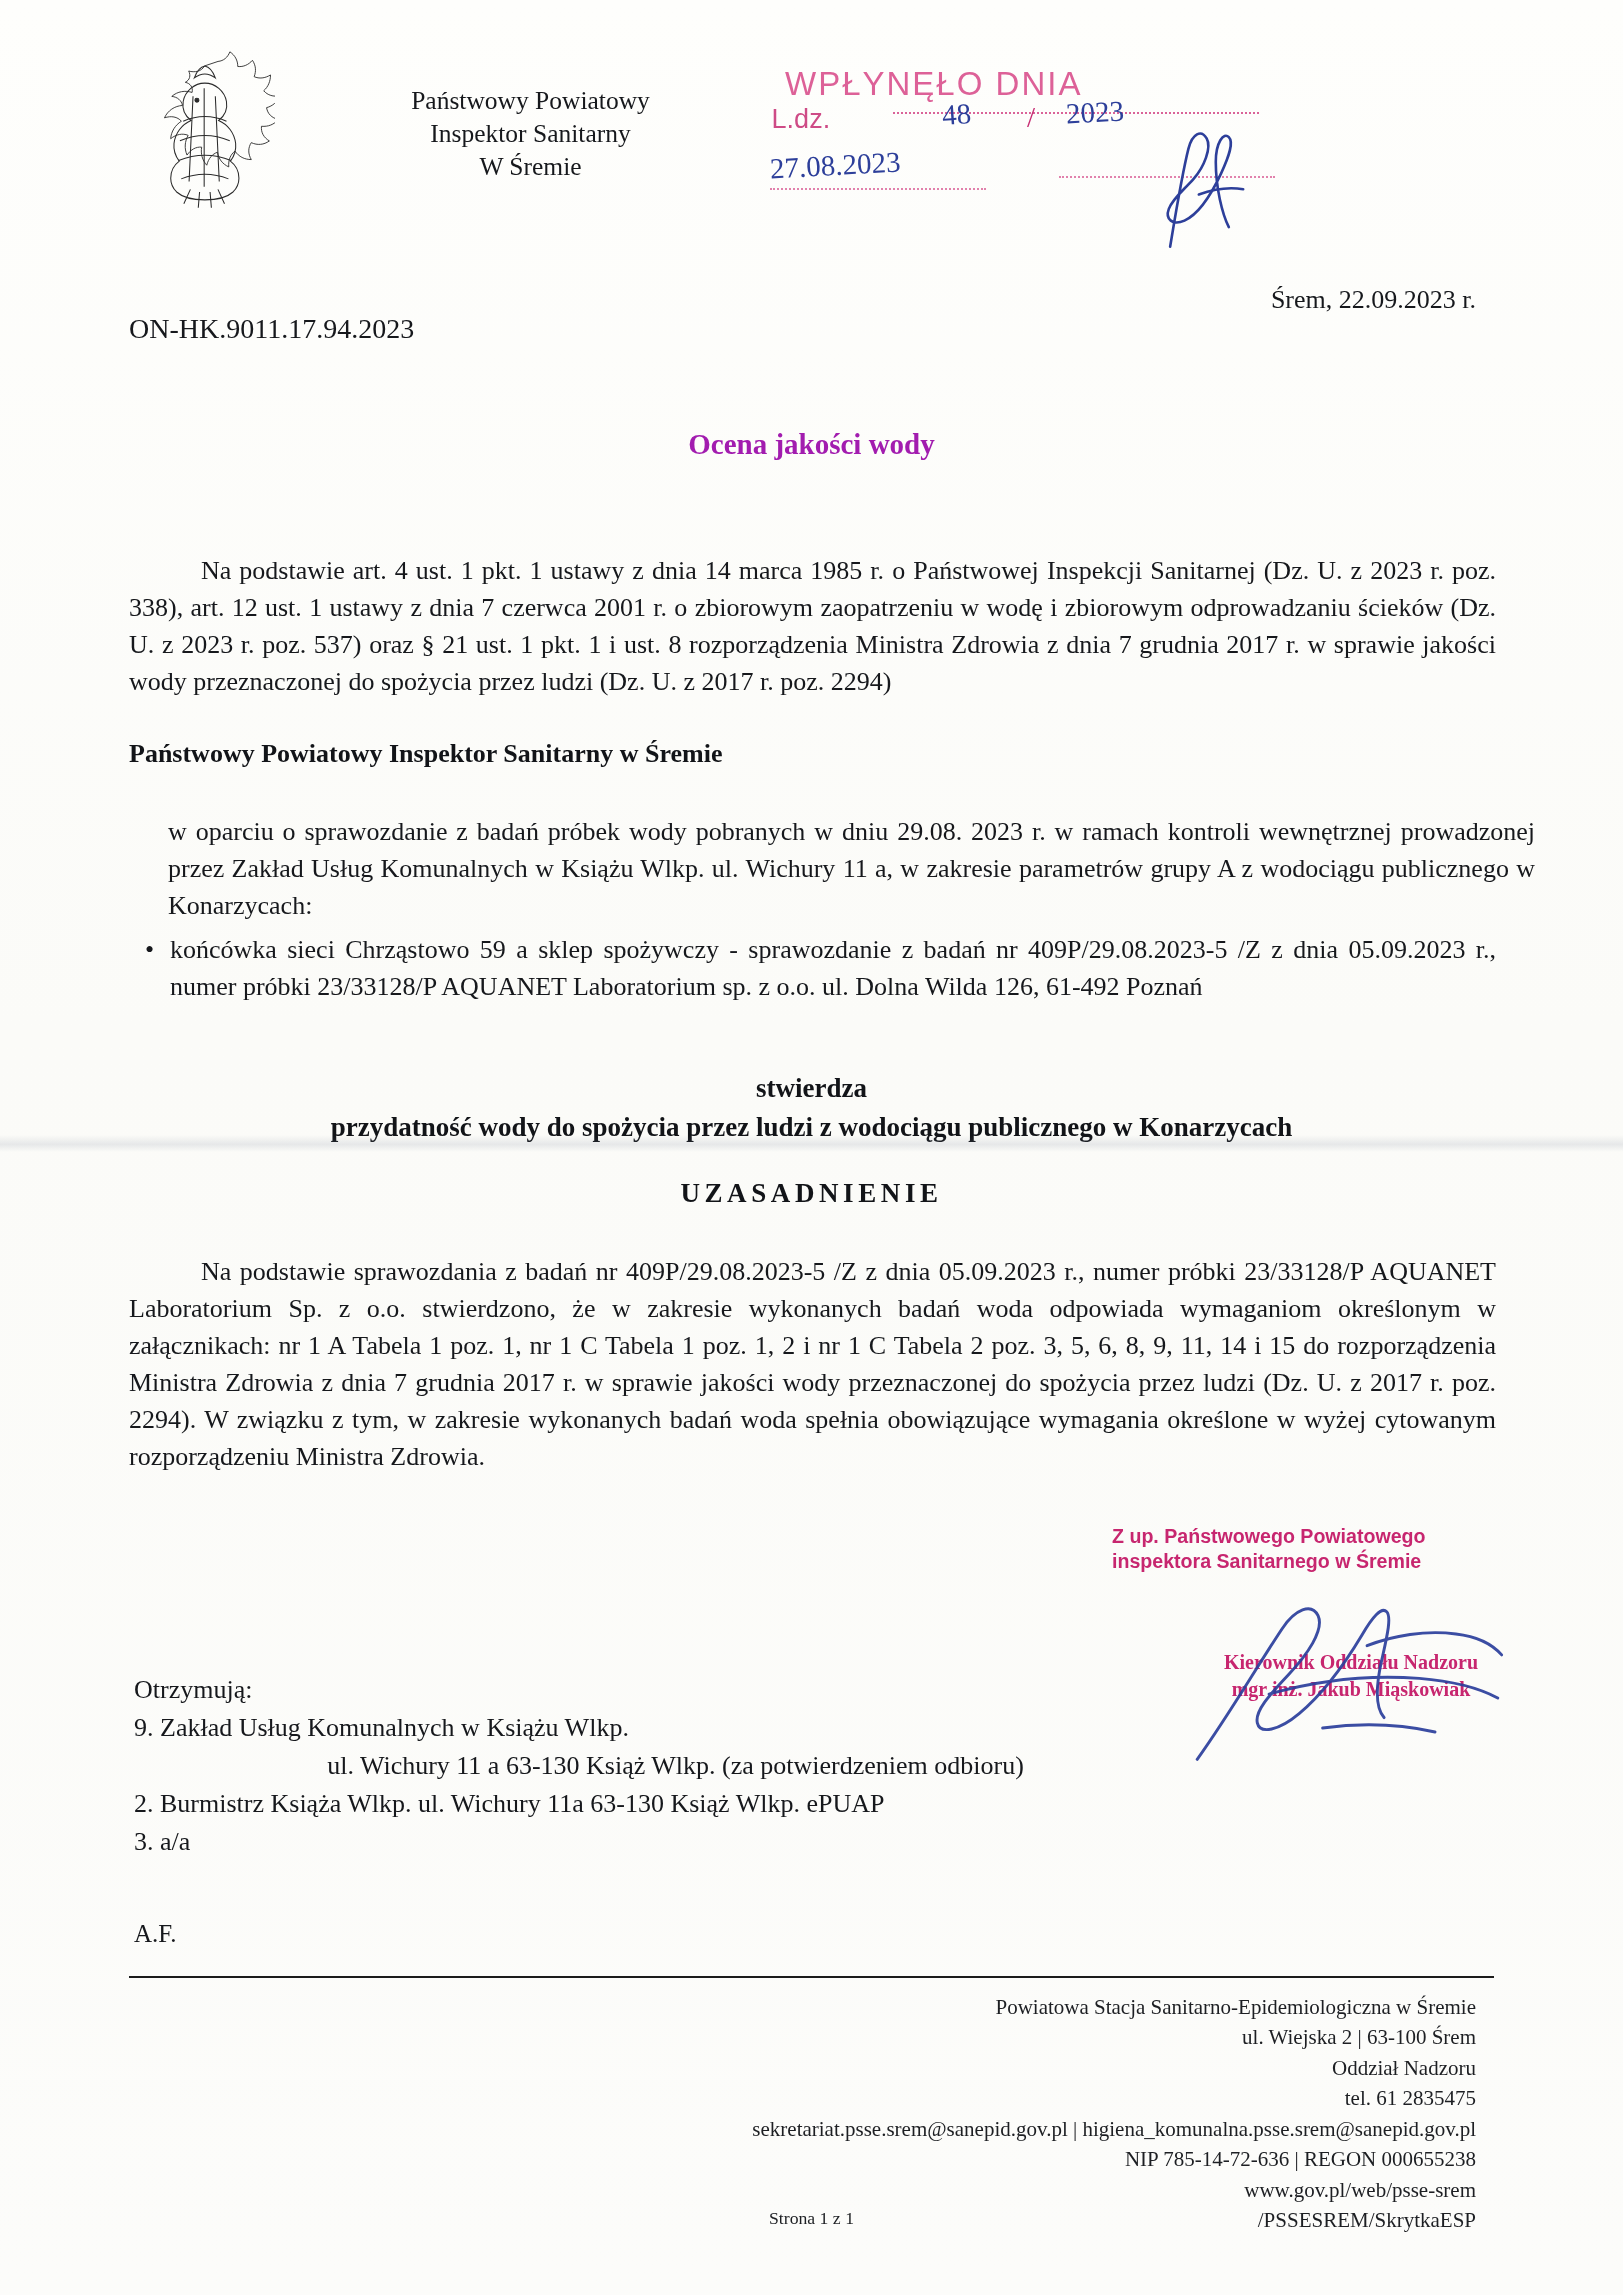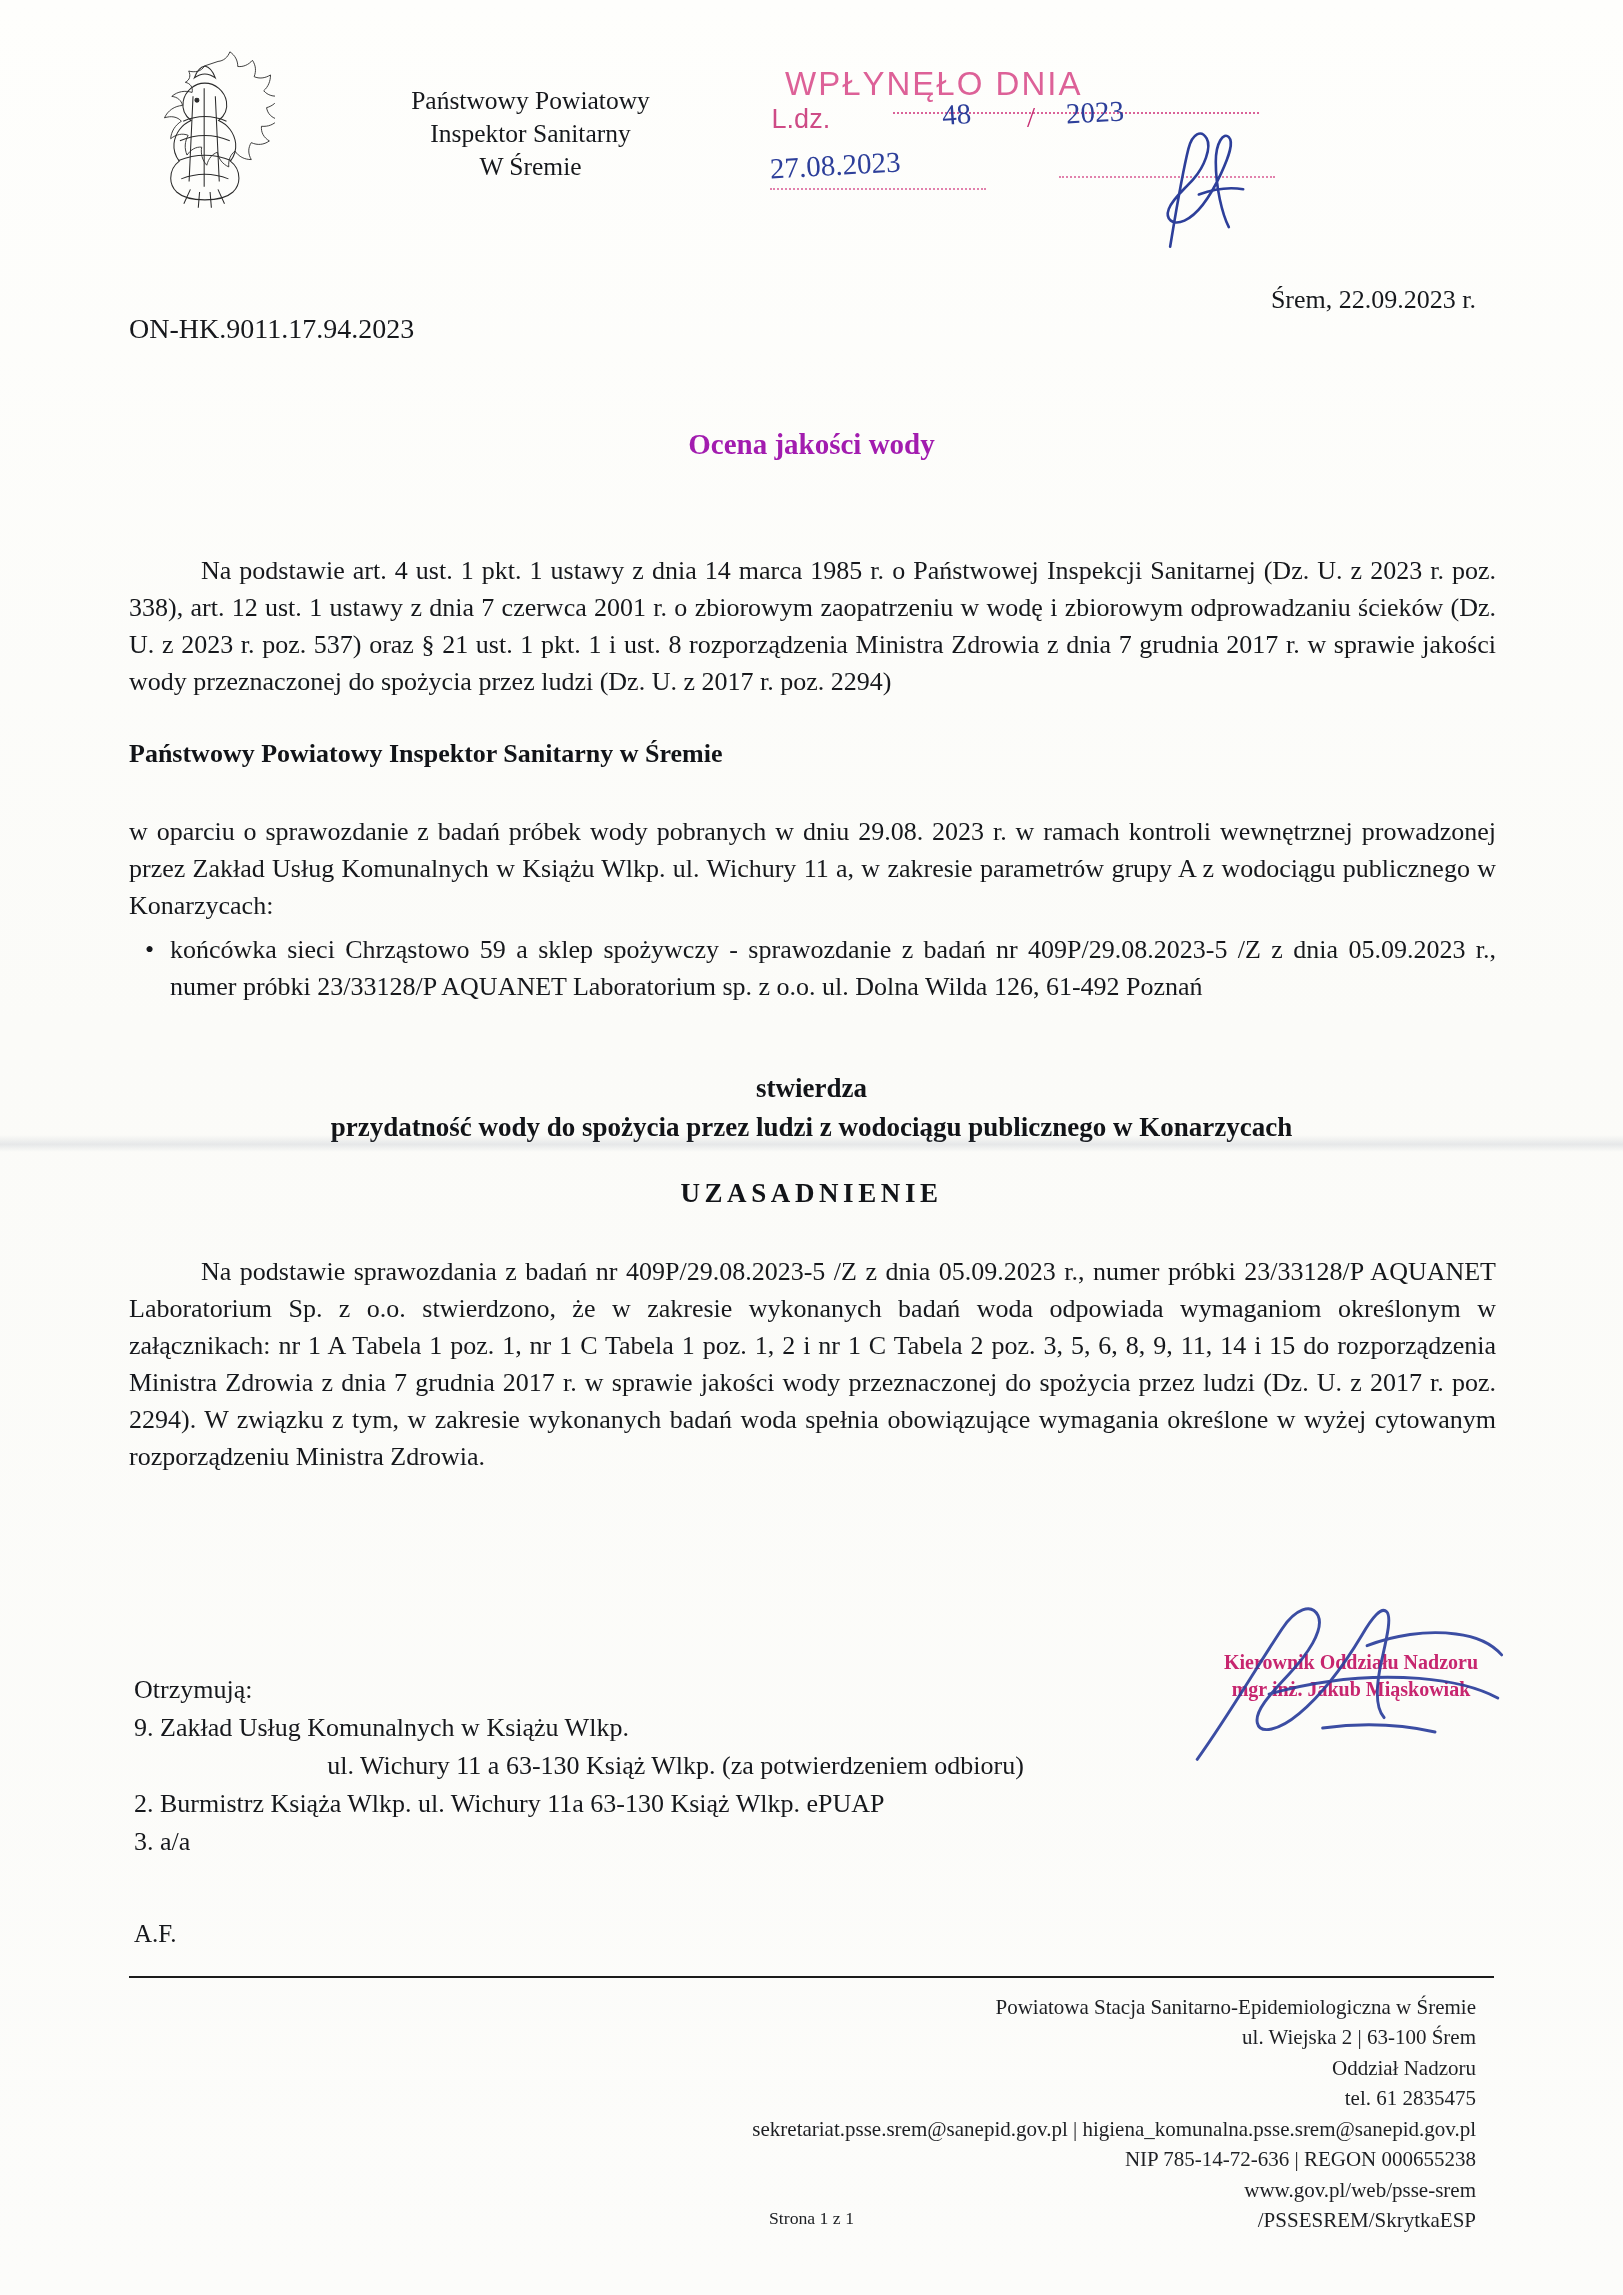--- a/index.html
+++ b/index.html
@@ -172,21 +172,21 @@
   .p1 { top: 517px; }
   .p-bold {
     position: absolute;
     left: 129px;
     width: 1367px;
     font-size: 26px;
     font-weight: bold;
     color: #121418;
     top: 739px;
   }
-  .p2 { top: 814px; }
+  .p2 { top: 814px; margin-left: 39px; }
   .bullet-wrap {
     position: absolute;
     left: 129px;
     width: 1367px;
     top: 932px;
     font-size: 26px;
     line-height: 1.42;
     color: #16181c;
   }
   .bullet-wrap .bullet-row {
@@ -407,20 +407,24 @@
     </div>
 
     <div class="stwierdza">stwierdza</div>
     <div class="stwierdza-line2">przydatność wody do spożycia przez ludzi z wodociągu publicznego w Konarzycach</div>
 
     <div class="uzasadnienie">UZASADNIENIE</div>
     <div class="para p-indent p3">Na podstawie sprawozdania z badań nr 409P/29.08.2023-5 /Z z dnia 05.09.2023 r., numer próbki 23/33128/P AQUANET Laboratorium Sp. z o.o. stwierdzono, że w zakresie wykonanych badań woda odpowiada wymaganiom określonym w załącznikach: nr 1 A Tabela 1 poz. 1, nr 1 C Tabela 1 poz. 1, 2 i nr 1 C Tabela 2 poz. 3, 5, 6, 8, 9, 11, 14 i 15 do rozporządzenia Ministra Zdrowia z dnia 7 grudnia 2017 r. w sprawie jakości wody przeznaczonej do spożycia przez ludzi (Dz. U. z 2017 r. poz. 2294). W związku z tym, w zakresie wykonanych badań woda spełnia obowiązujące wymagania określone w wyżej cytowanym rozporządzeniu Ministra Zdrowia.</div>
 
     <div class="fold-shadow"></div>
 
+    <div class="sig-block">
+      <div>Z up. Państwowego Powiatowego</div>
+      <div>inspektora Sanitarnego w Śremie</div>
+    </div>
     <div class="sig-role">
       <div>Kierownik Oddziału Nadzoru</div>
       <div>mgr inż. Jakub Miąskowiak</div>
     </div>
     <div class="sig-scribble">
       <svg viewBox="0 0 560 300" width="366" height="196" aria-hidden="true">
         <g fill="none" stroke="#2b3f9c" stroke-width="4.5" stroke-linecap="round" opacity="0.92">
           <path d="M40 270 C90 200 130 130 170 70 C190 40 215 30 225 50
                    C235 72 208 110 180 140 C150 172 128 196 132 214
                    C136 232 165 226 196 200 C232 170 268 120 292 80

